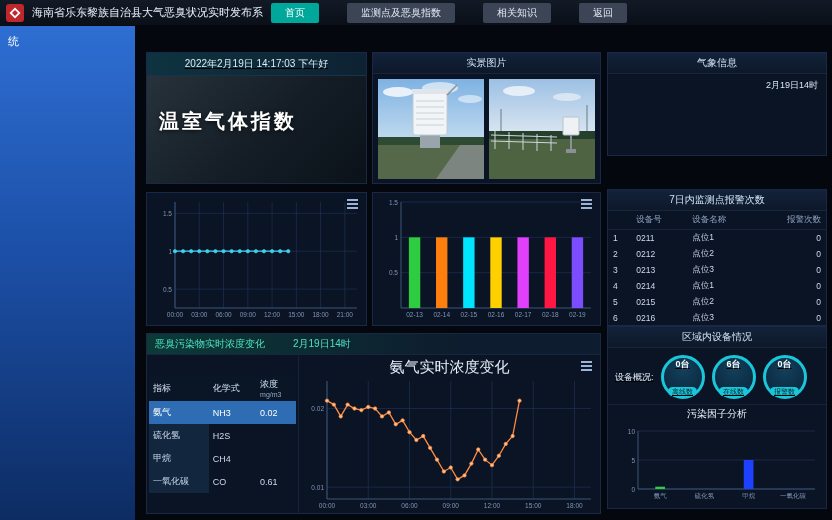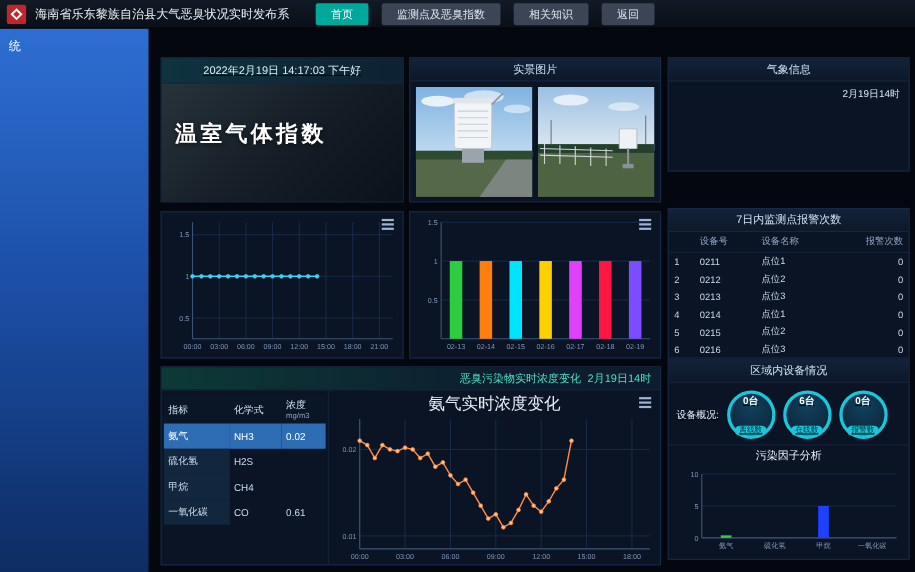--- a/index.html
+++ b/index.html
@@ -3,21 +3,21 @@
 <meta charset="utf-8">
 <style>
   html,body{margin:0;padding:0;background:#000;font-family:"Liberation Sans",sans-serif;}
   #app{position:relative;width:832px;height:520px;background:#04070e;overflow:hidden;}
 
   
   .topbar{position:absolute;left:0;top:0;width:832px;height:26px;background:linear-gradient(180deg,#121a26,#0a0f18);
     display:flex;align-items:center;gap:8px;padding:0 6px;box-sizing:border-box;z-index:9;border-bottom:1px solid #05080d;}
   .logo{width:18px;height:18px;flex:0 0 18px;}
   .app-title{color:#e8f0fa;font-size:11px;white-space:nowrap;}
-  .topnav{display:flex;gap:12px;margin-left:16px;text-align:center;}
+  .topnav{display:flex;gap:28px;text-align:center;}
   .nav-btn{font-size:10px;color:#dfe7f2;background:#3c4556;padding:3px 14px;border-radius:2px;cursor:pointer;white-space:nowrap;}
   .nav-btn.active{background:#00a89c;color:#fff;}
 
   
   .sidebar{position:absolute;left:0;top:26px;width:135px;height:494px;
     background:linear-gradient(180deg,#2e6ed2 0%,#1c50a8 45%,#0d2c63 100%);color:#fff;
     font-size:11px;padding:8px 0 0 8px;box-sizing:border-box;}
 
   
   .tabs{position:absolute;left:135px;top:26px;width:697px;height:22px;background:#070b13;display:flex;align-items:stretch;}
@@ -56,24 +56,24 @@
   .menu-icon{position:absolute;top:6px;right:8px;width:11px;height:2px;background:#9db4d6;
     box-shadow:0 4px 0 #9db4d6,0 8px 0 #9db4d6;cursor:pointer;z-index:3;}
 
   
   .alarm-table{width:100%;border-collapse:collapse;font-size:8.5px;color:#c9d9ec;}
   .alarm-table th{color:#8fa7c9;font-weight:normal;text-align:left;padding:3px 5px;border-bottom:1px solid #15233d;}
   .alarm-table td{padding:2px 5px;}
   .alarm-table th:last-child,.alarm-table td:last-child{text-align:right;}
 
   
-  .bottom-header{height:20px;display:flex;align-items:center;gap:6px;padding:0 8px;font-size:10px;color:#4fe0c4;
-    background:linear-gradient(90deg,#0c3a37,#0d1c2e 70%);border-bottom:1px solid #17263f;justify-content:flex-end;}
+  .bottom-header{height:20px;display:flex;align-items:center;gap:28px;padding:0 8px;font-size:10px;color:#4fe0c4;
+    background:linear-gradient(90deg,#0c3a37,#0d1c2e 70%);border-bottom:1px solid #17263f;}
   .bottom-body{display:flex;height:calc(100% - 21px);}
-  .pollutant-table-wrap{width:152px;flex:0 0 152px;border-right:1px solid #14223c;padding:4px 2px;box-sizing:border-box;}
+  .pollutant-table-wrap{width:152px;flex:0 0 152px;border-right:1px solid #14223c;padding:20px 2px;box-sizing:border-box;}
   .pollutant-table{width:100%;border-collapse:collapse;font-size:9px;color:#c9d9ec;}
   .pollutant-table th{background:#0a1626;color:#cfe0f2;font-weight:normal;padding:3px 4px;text-align:left;}
   .pollutant-table th .unit{display:block;font-size:7px;color:#8fa7c9;}
   .pollutant-table td{padding:5px 4px;}
   .pollutant-table td:first-child{background:#12263d;}
   .pollutant-table tr.sel td{background:#2e6db4;color:#fff;}
   .nh3-wrap{flex:1;position:relative;}
   .nh3-title{text-align:center;color:#e6f1fb;font-size:15px;padding-top:3px;height:14px;}
 
   

